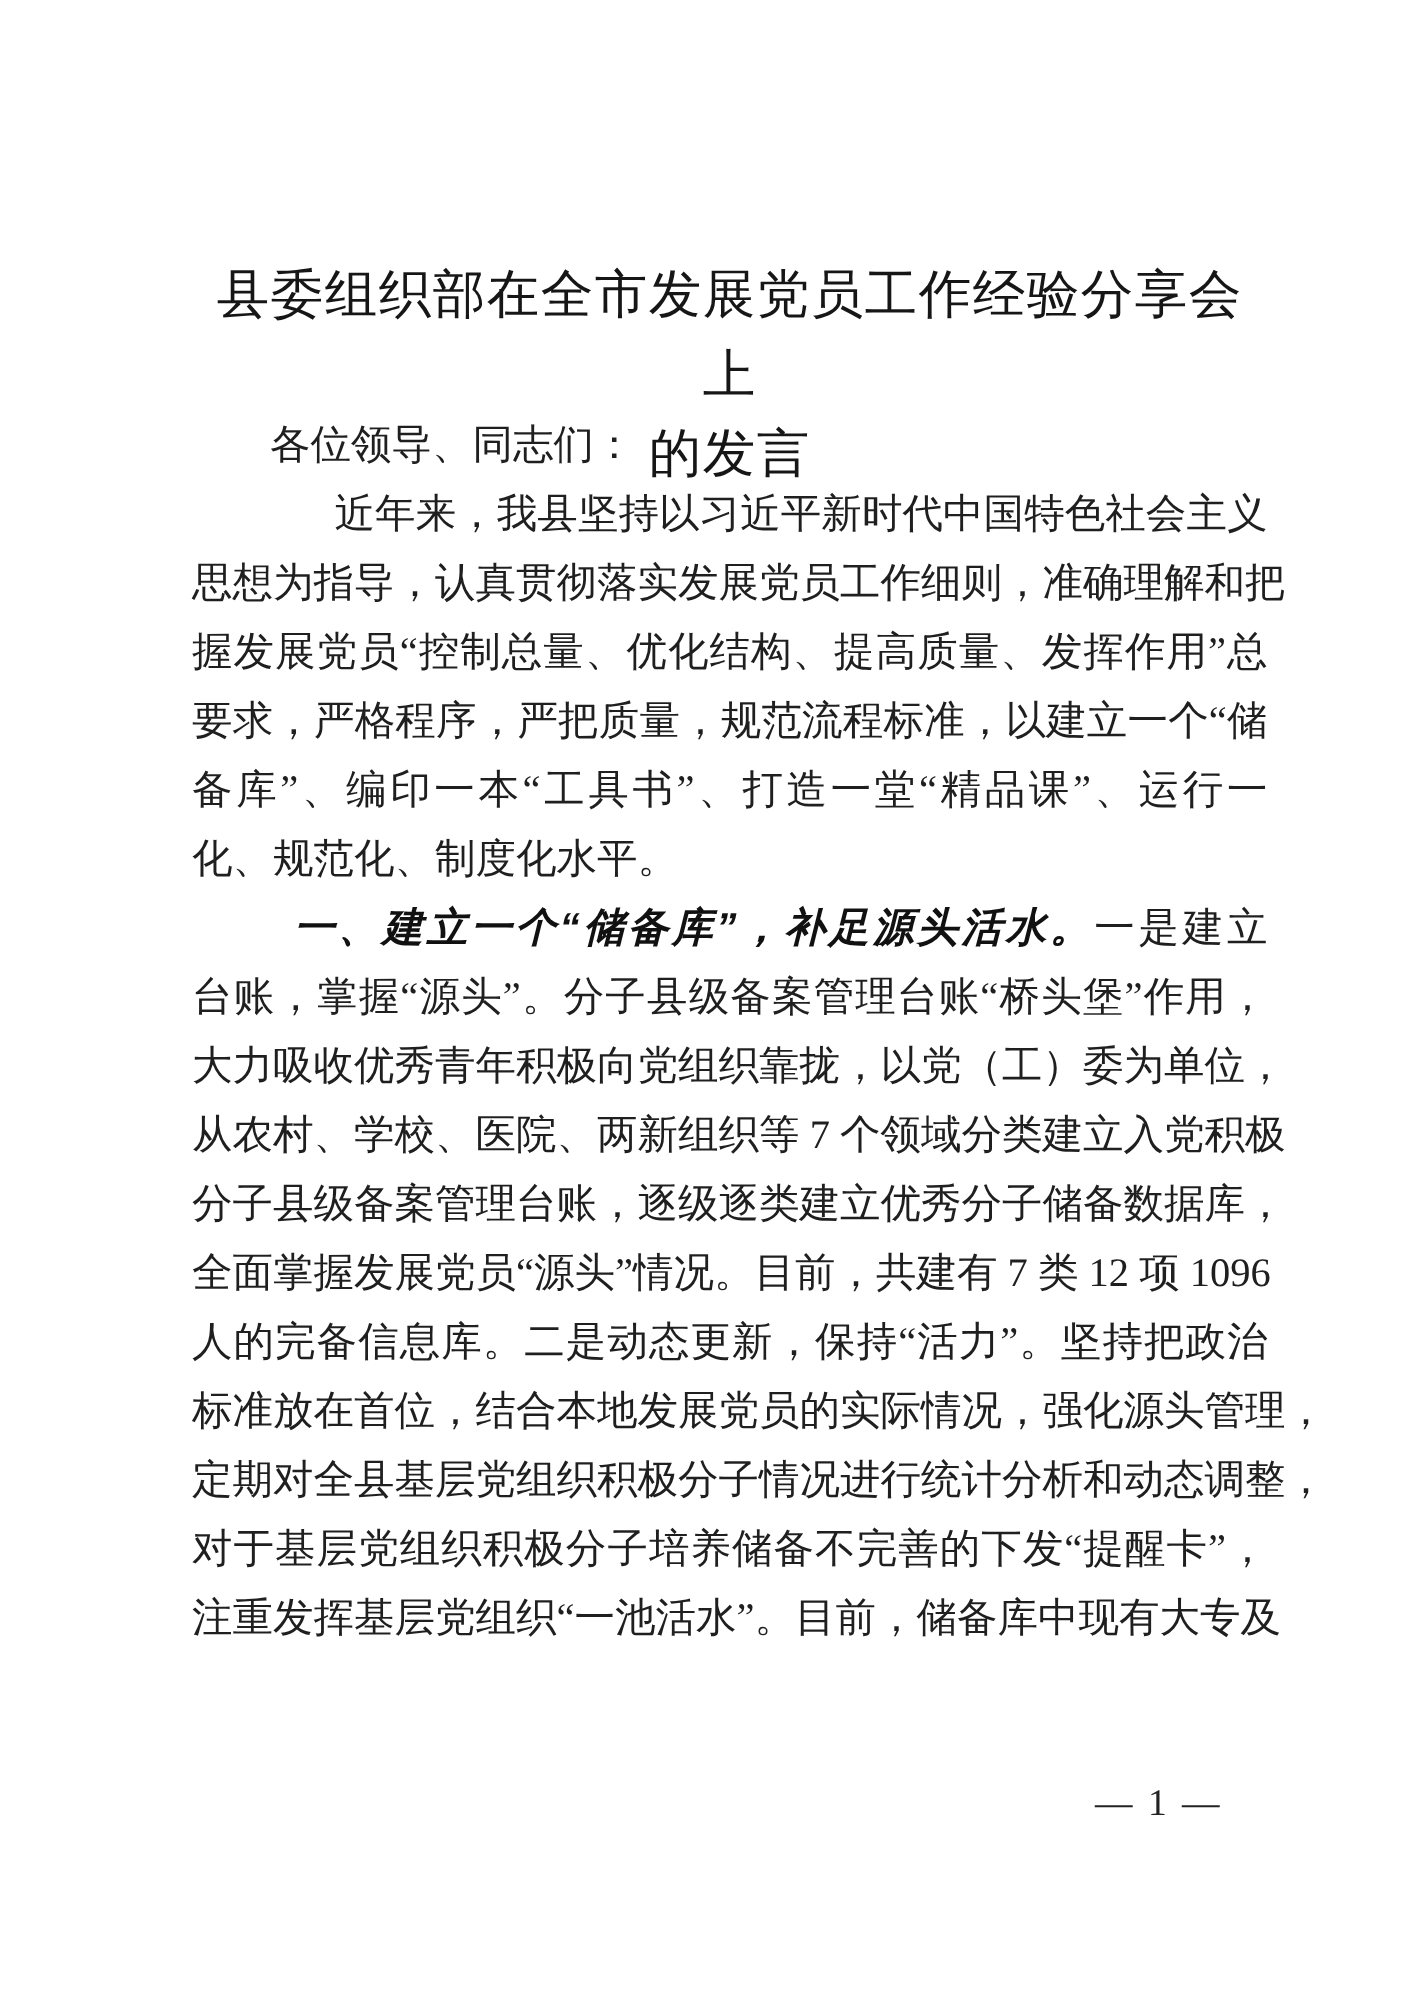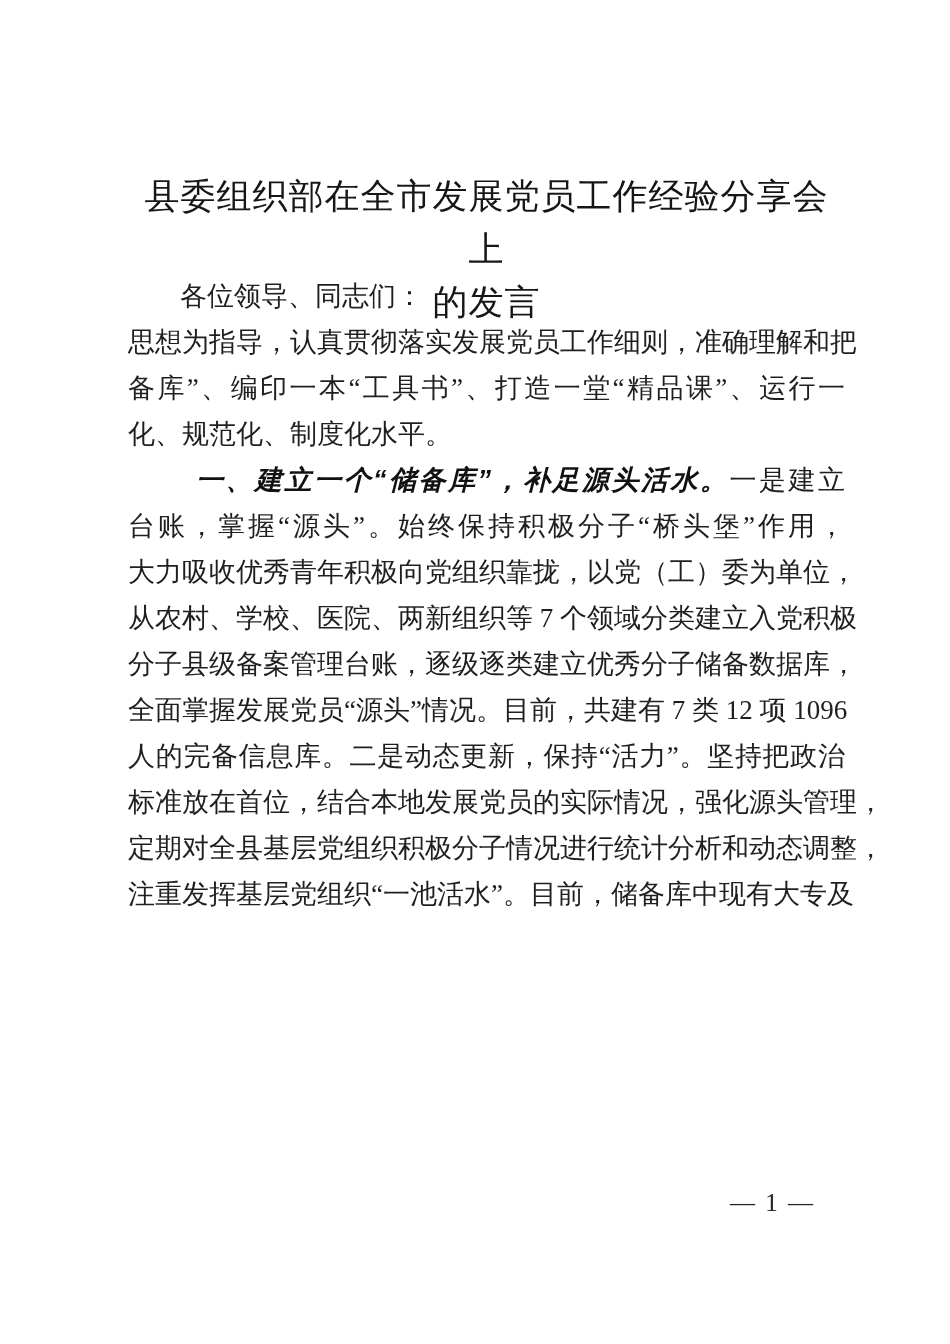--- a/index.html
+++ b/index.html
@@ -69,30 +69,34 @@
 
 <div class="page">
 
   <h1 class="doc-title">
     <div>县委组织部在全市发展党员工作经验分享会上</div>
     <div>的发言</div>
   </h1>
 
   <div class="doc-body">
       <div class="line" style="text-indent: 52px;"><span class="seg">各位领导、同志们：</span></div>
+      <div class="line jall" style="text-indent: 95px;"><span class="seg">近年来，我县坚持以习近平新时代中国特色社会主义</span></div>
       <div class="line jall"><span class="seg">思想为指导，认真贯彻落实发展党员工作细则，准确理解和把</span></div>
+      <div class="line jall"><span class="seg">握发展党员“控制总量、优化结构、提高质量、发挥作用”总</span></div>
+      <div class="line jall"><span class="seg">要求，严格程序，严把质量，规范流程标准，以建立一个“储</span></div>
       <div class="line jall"><span class="seg">备库”、编印一本“工具书”、打造一堂“精品课”、运行一</span></div>
       <div class="line"><span class="seg">化、规范化、制度化水平。</span></div>
       <div class="line jall" style="text-indent: 68px;"><span class="seg seg-bold">一、建立一个“储备库”，补足源头活水。</span><span class="seg">一是建立</span></div>
-      <div class="line jall"><span class="seg">台账，掌握“源头”。始终保持积极分子“桥头堡”作用，</span></div>
+      <div class="line jall"><span class="seg">台账，掌握“源头”。分子县级备案管理台账“桥头堡”作用，</span></div>
       <div class="line jall"><span class="seg">大力吸收优秀青年积极向党组织靠拢，以党（工）委为单位，</span></div>
       <div class="line jall"><span class="seg">从农村、学校、医院、两新组织等 7 个领域分类建立入党积极</span></div>
       <div class="line jall"><span class="seg">分子县级备案管理台账，逐级逐类建立优秀分子储备数据库，</span></div>
       <div class="line jall"><span class="seg">全面掌握发展党员“源头”情况。目前，共建有 7 类 12 项 1096</span></div>
       <div class="line jall"><span class="seg">人的完备信息库。二是动态更新，保持“活力”。坚持把政治</span></div>
       <div class="line jall"><span class="seg">标准放在首位，结合本地发展党员的实际情况，强化源头管理，</span></div>
       <div class="line jall"><span class="seg">定期对全县基层党组织积极分子情况进行统计分析和动态调整，</span></div>
+      <div class="line jall"><span class="seg">对于基层党组织积极分子培养储备不完善的下发“提醒卡”，</span></div>
       <div class="line jall"><span class="seg">注重发挥基层党组织“一池活水”。目前，储备库中现有大专及</span></div>
     </div>
 
   <div class="page-number">— 1 —</div>
 
 </div>
 
 </body></html>

